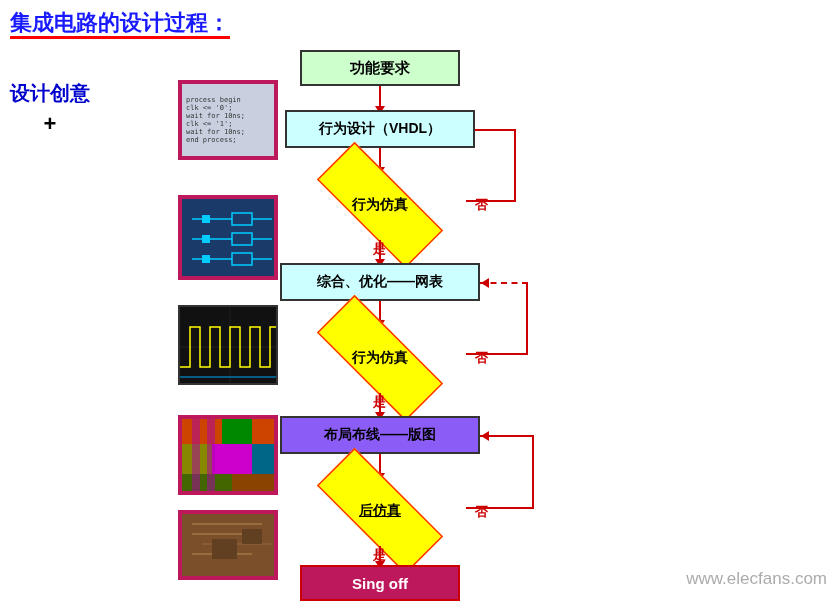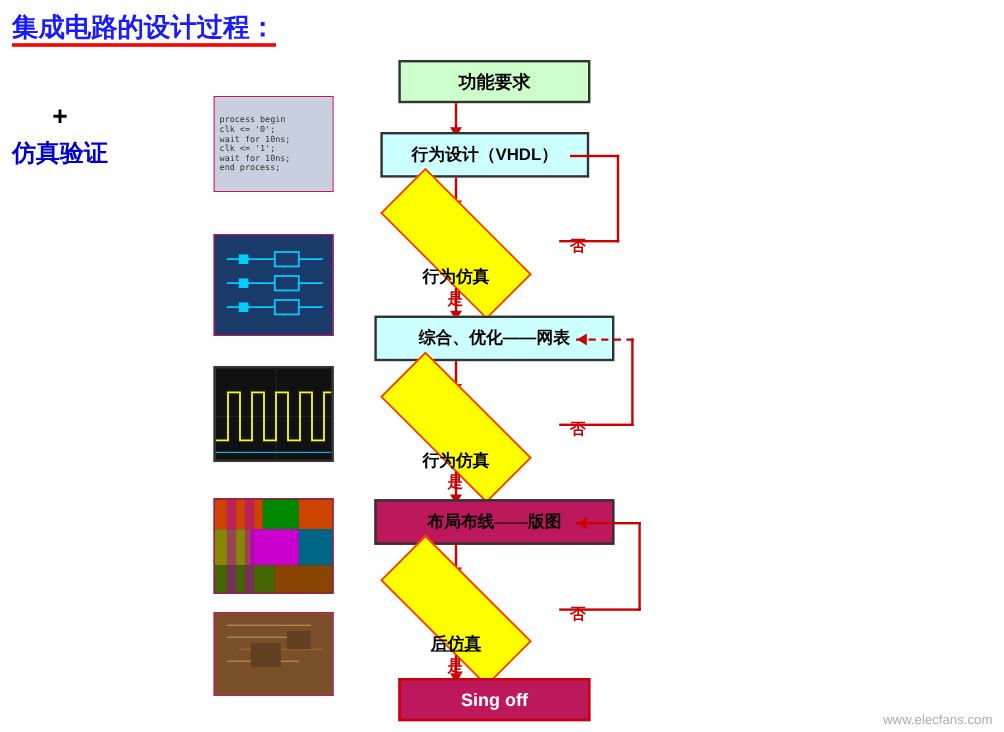--- a/index.html
+++ b/index.html
@@ -52,58 +52,56 @@
     }
     .label-verify {
       font-size: 20px;
       font-weight: bold;
       color: #0000cc;
     }
 
     
     .thumb {
       position: absolute;
-      border: 1px solid #be185d;
+      border: 4px solid #be185d;
       overflow: hidden;
     }
 
     
     .fc-rect {
       position: absolute;
       display: flex;
       align-items: center;
       justify-content: center;
       font-size: 14px;
       font-weight: bold;
       text-align: right;
       border: 2px solid;
-      margin-left: 32px;
     }
     .fc-rect-green {
       background: #ccffcc;
       border-color: #333;
     }
     .fc-rect-cyan {
       background: #ccffff;
       border-color: #333;
     }
     .fc-rect-peach {
-      background: #be185d;
+      background: #8b5cf6;
       border-color: #333;
-      font-family: Liberation Serif, serif;
     }
     .fc-rect-red {
       background: #be185d;
       border-color: #cc0000;
       color: #fff;
     }
     .fc-diamond {
       position: relative;
       display: flex;
-      align-items: flex-end;
+      align-items: center;
       justify-content: center;
       font-size: 14px;
       font-weight: bold;
     }
     .fc-diamond::before {
       content: '';
       position: absolute;
       width: 100%;
       height: 100%;
       background: #ffff00;
@@ -119,36 +117,36 @@
     .yn-label {
       position: absolute;
       font-size: 13px;
       font-weight: bold;
       color: #cc0000;
     }
 
     
     .watermark {
       position: absolute;
-      bottom: 4px;
+      bottom: 21px;
       right: 10px;
-      font-size: 11px;
+      font-size: 17px;
       color: #888;
       opacity: 0.7;
     }
   </style>
 </head>
 <body>
 
 <div class="header">集成电路的设计过程：</div>
 <div class="header-underline"></div>
 
 <div class="left-labels">
+  <div class="label-design">设计创意</div>
   <div class="label-plus">+</div>
-  <div class="label-verify">仿真验证</div>
 </div>
 
 <div class="thumb" style="top:80px; left:178px; width:100px; height:80px; background:#d0d8e8;">
   <div style="background:#c8d0e0; width:100%; height:100%; display:flex; flex-direction:column; justify-content:center; padding:4px; font-size:7px; color:#333; font-family:monospace;">
     <div>process begin</div>
     <div>  clk &lt;= '0';</div>
     <div>  wait for 10ns;</div>
     <div>  clk &lt;= '1';</div>
     <div>  wait for 10ns;</div>
     <div>end process;</div>
@@ -215,21 +213,21 @@
   </svg>
 </div>
 
 <div class="fc-rect fc-rect-green" style="left:300px; top:50px; width:160px; height:36px; position:absolute; font-size:15px;">
   <span>功能要求</span>
 </div>
 
 <div style="position:absolute; left:379px; top:86px; width:2px; height:24px; background:#cc0000;"></div>
 <div style="position:absolute; left:375px; top:106px; width:0; height:0; border-left:5px solid transparent; border-right:5px solid transparent; border-top:8px solid #cc0000;"></div>
 
-<div class="fc-rect fc-rect-cyan" style="left:285px; top:110px; width:174px; height:38px; position:absolute; font-size:14px;">
+<div class="fc-rect fc-rect-cyan" style="left:285px; top:110px; width:190px; height:38px; position:absolute; font-size:14px;">
   <span>行为设计（VHDL）</span>
 </div>
 
 <div style="position:absolute; left:379px; top:148px; width:2px; height:22px; background:#cc0000;"></div>
 <div style="position:absolute; left:375px; top:167px; width:0; height:0; border-left:5px solid transparent; border-right:5px solid transparent; border-top:8px solid #cc0000;"></div>
 
 <div class="fc-diamond" style="position:absolute; left:295px; top:170px; width:170px; height:70px;">
   <span>行为仿真</span>
 </div>
 

